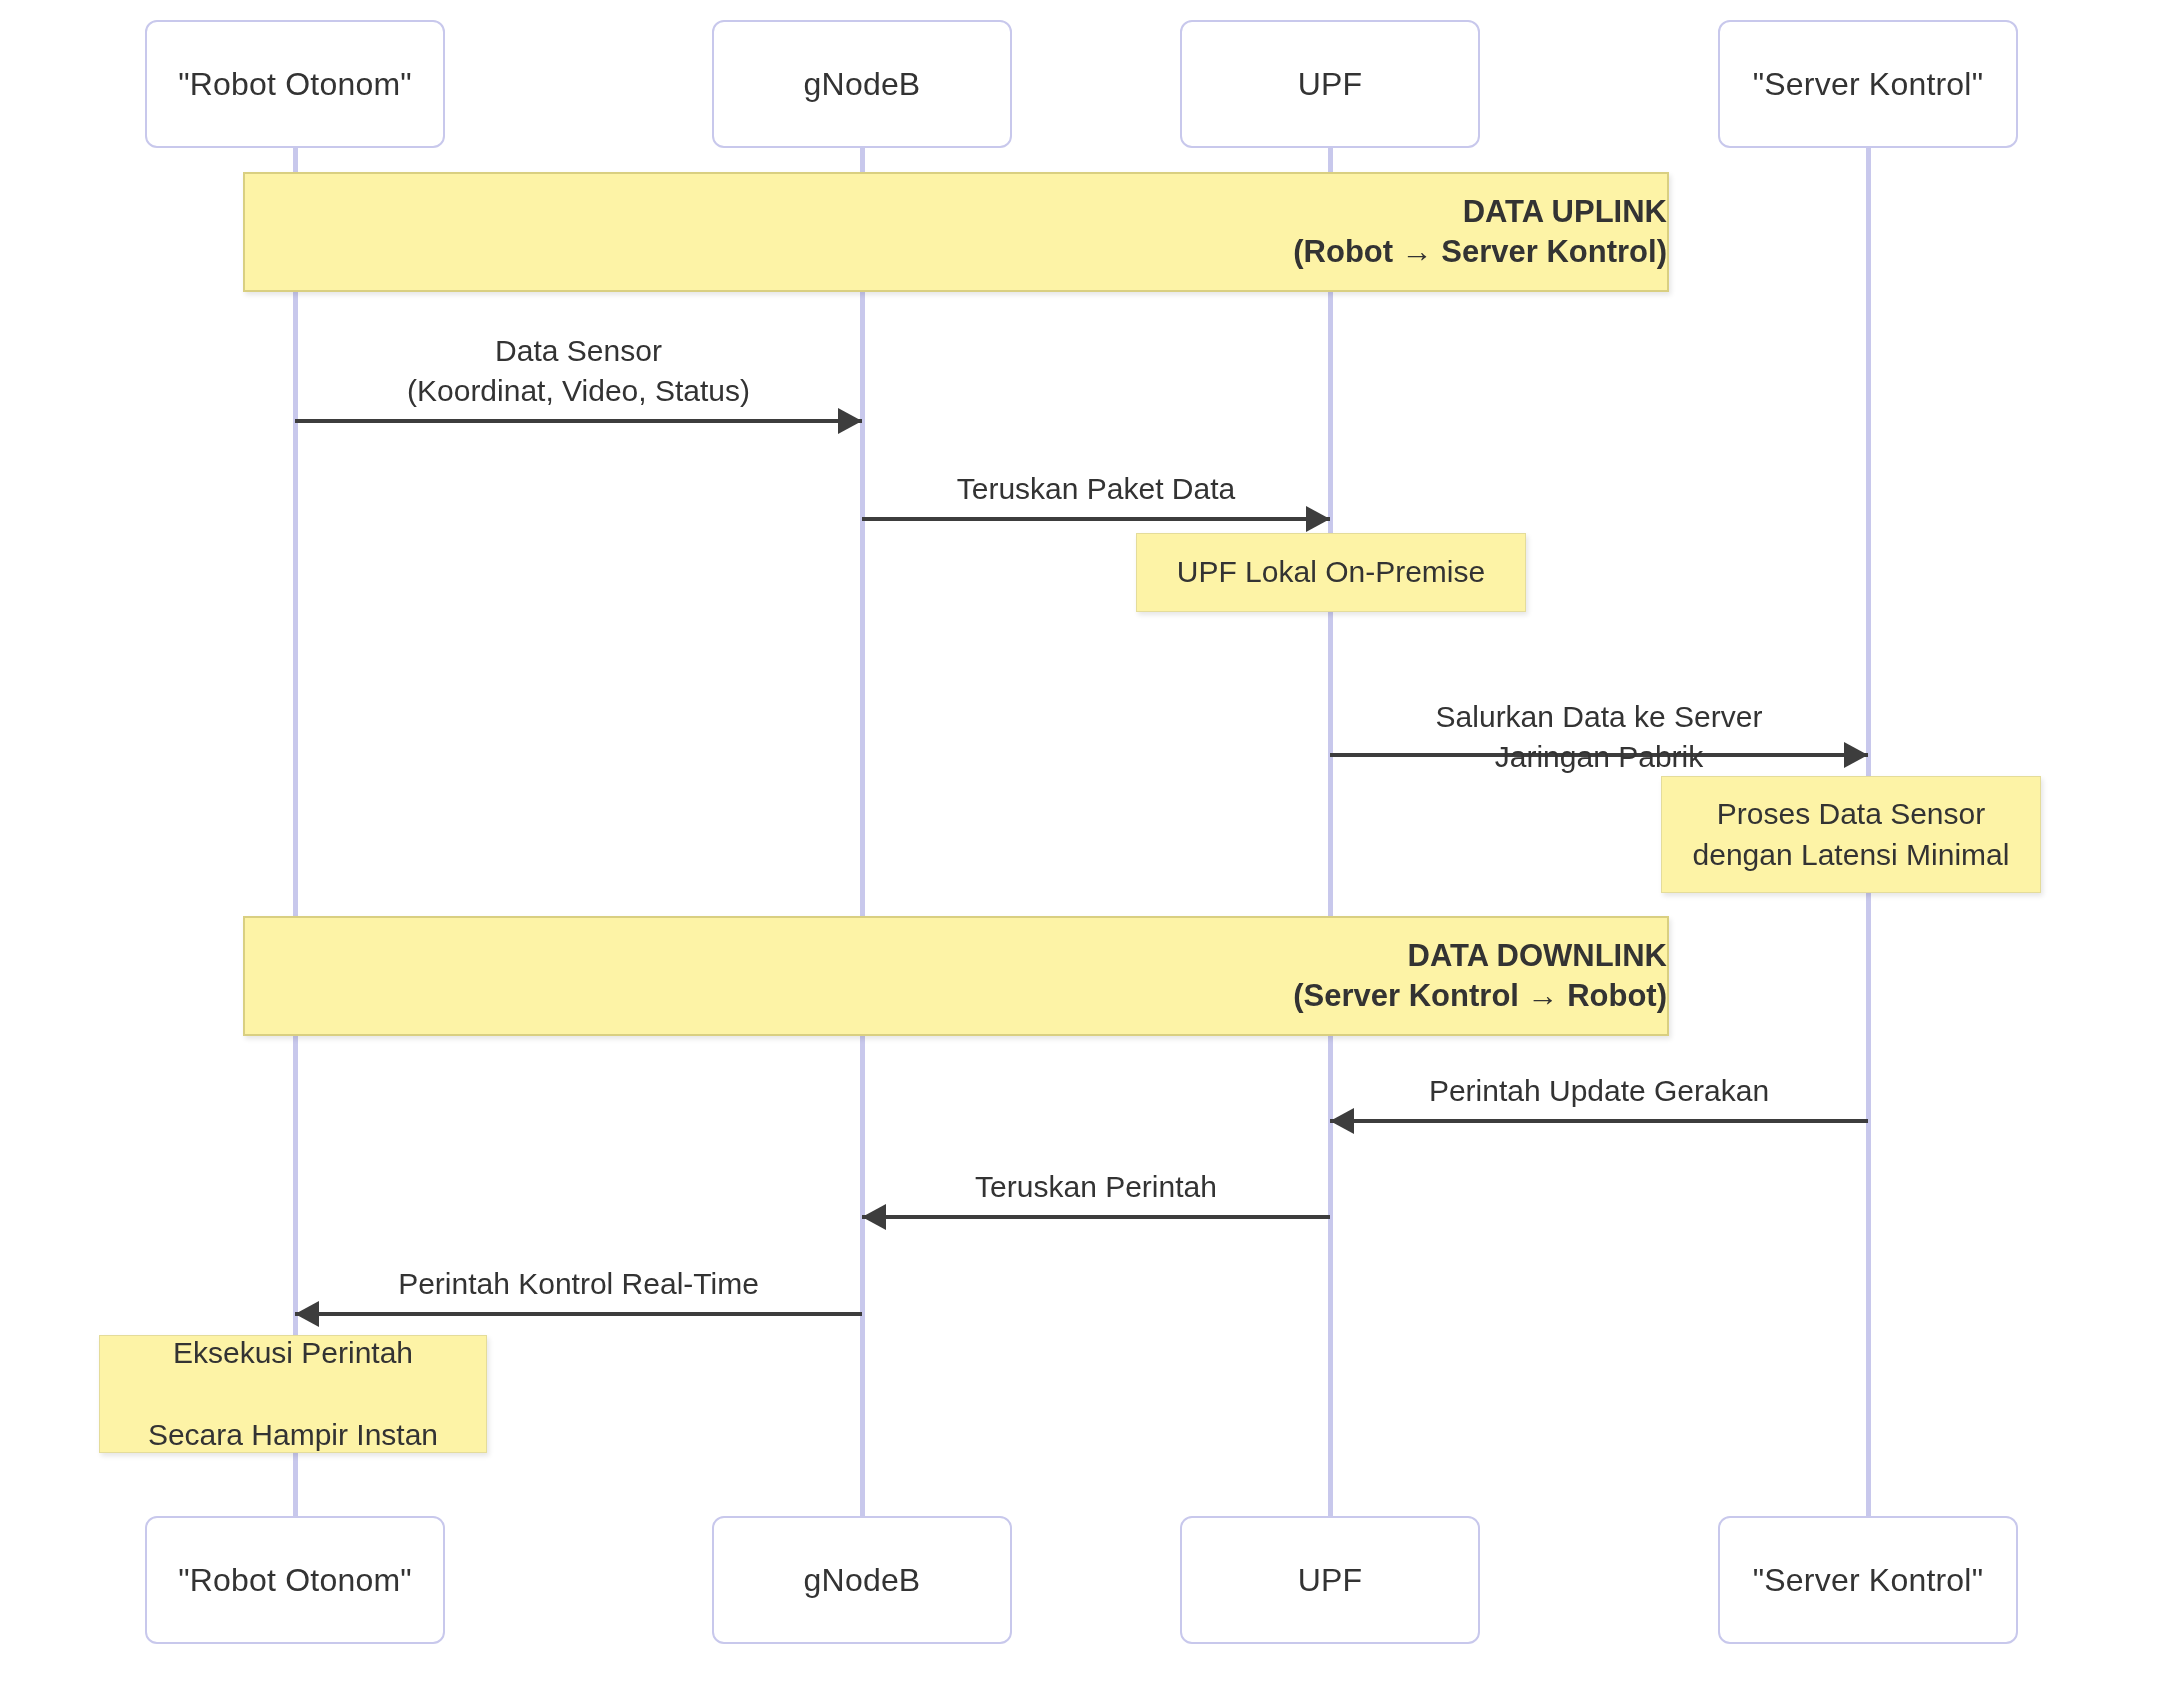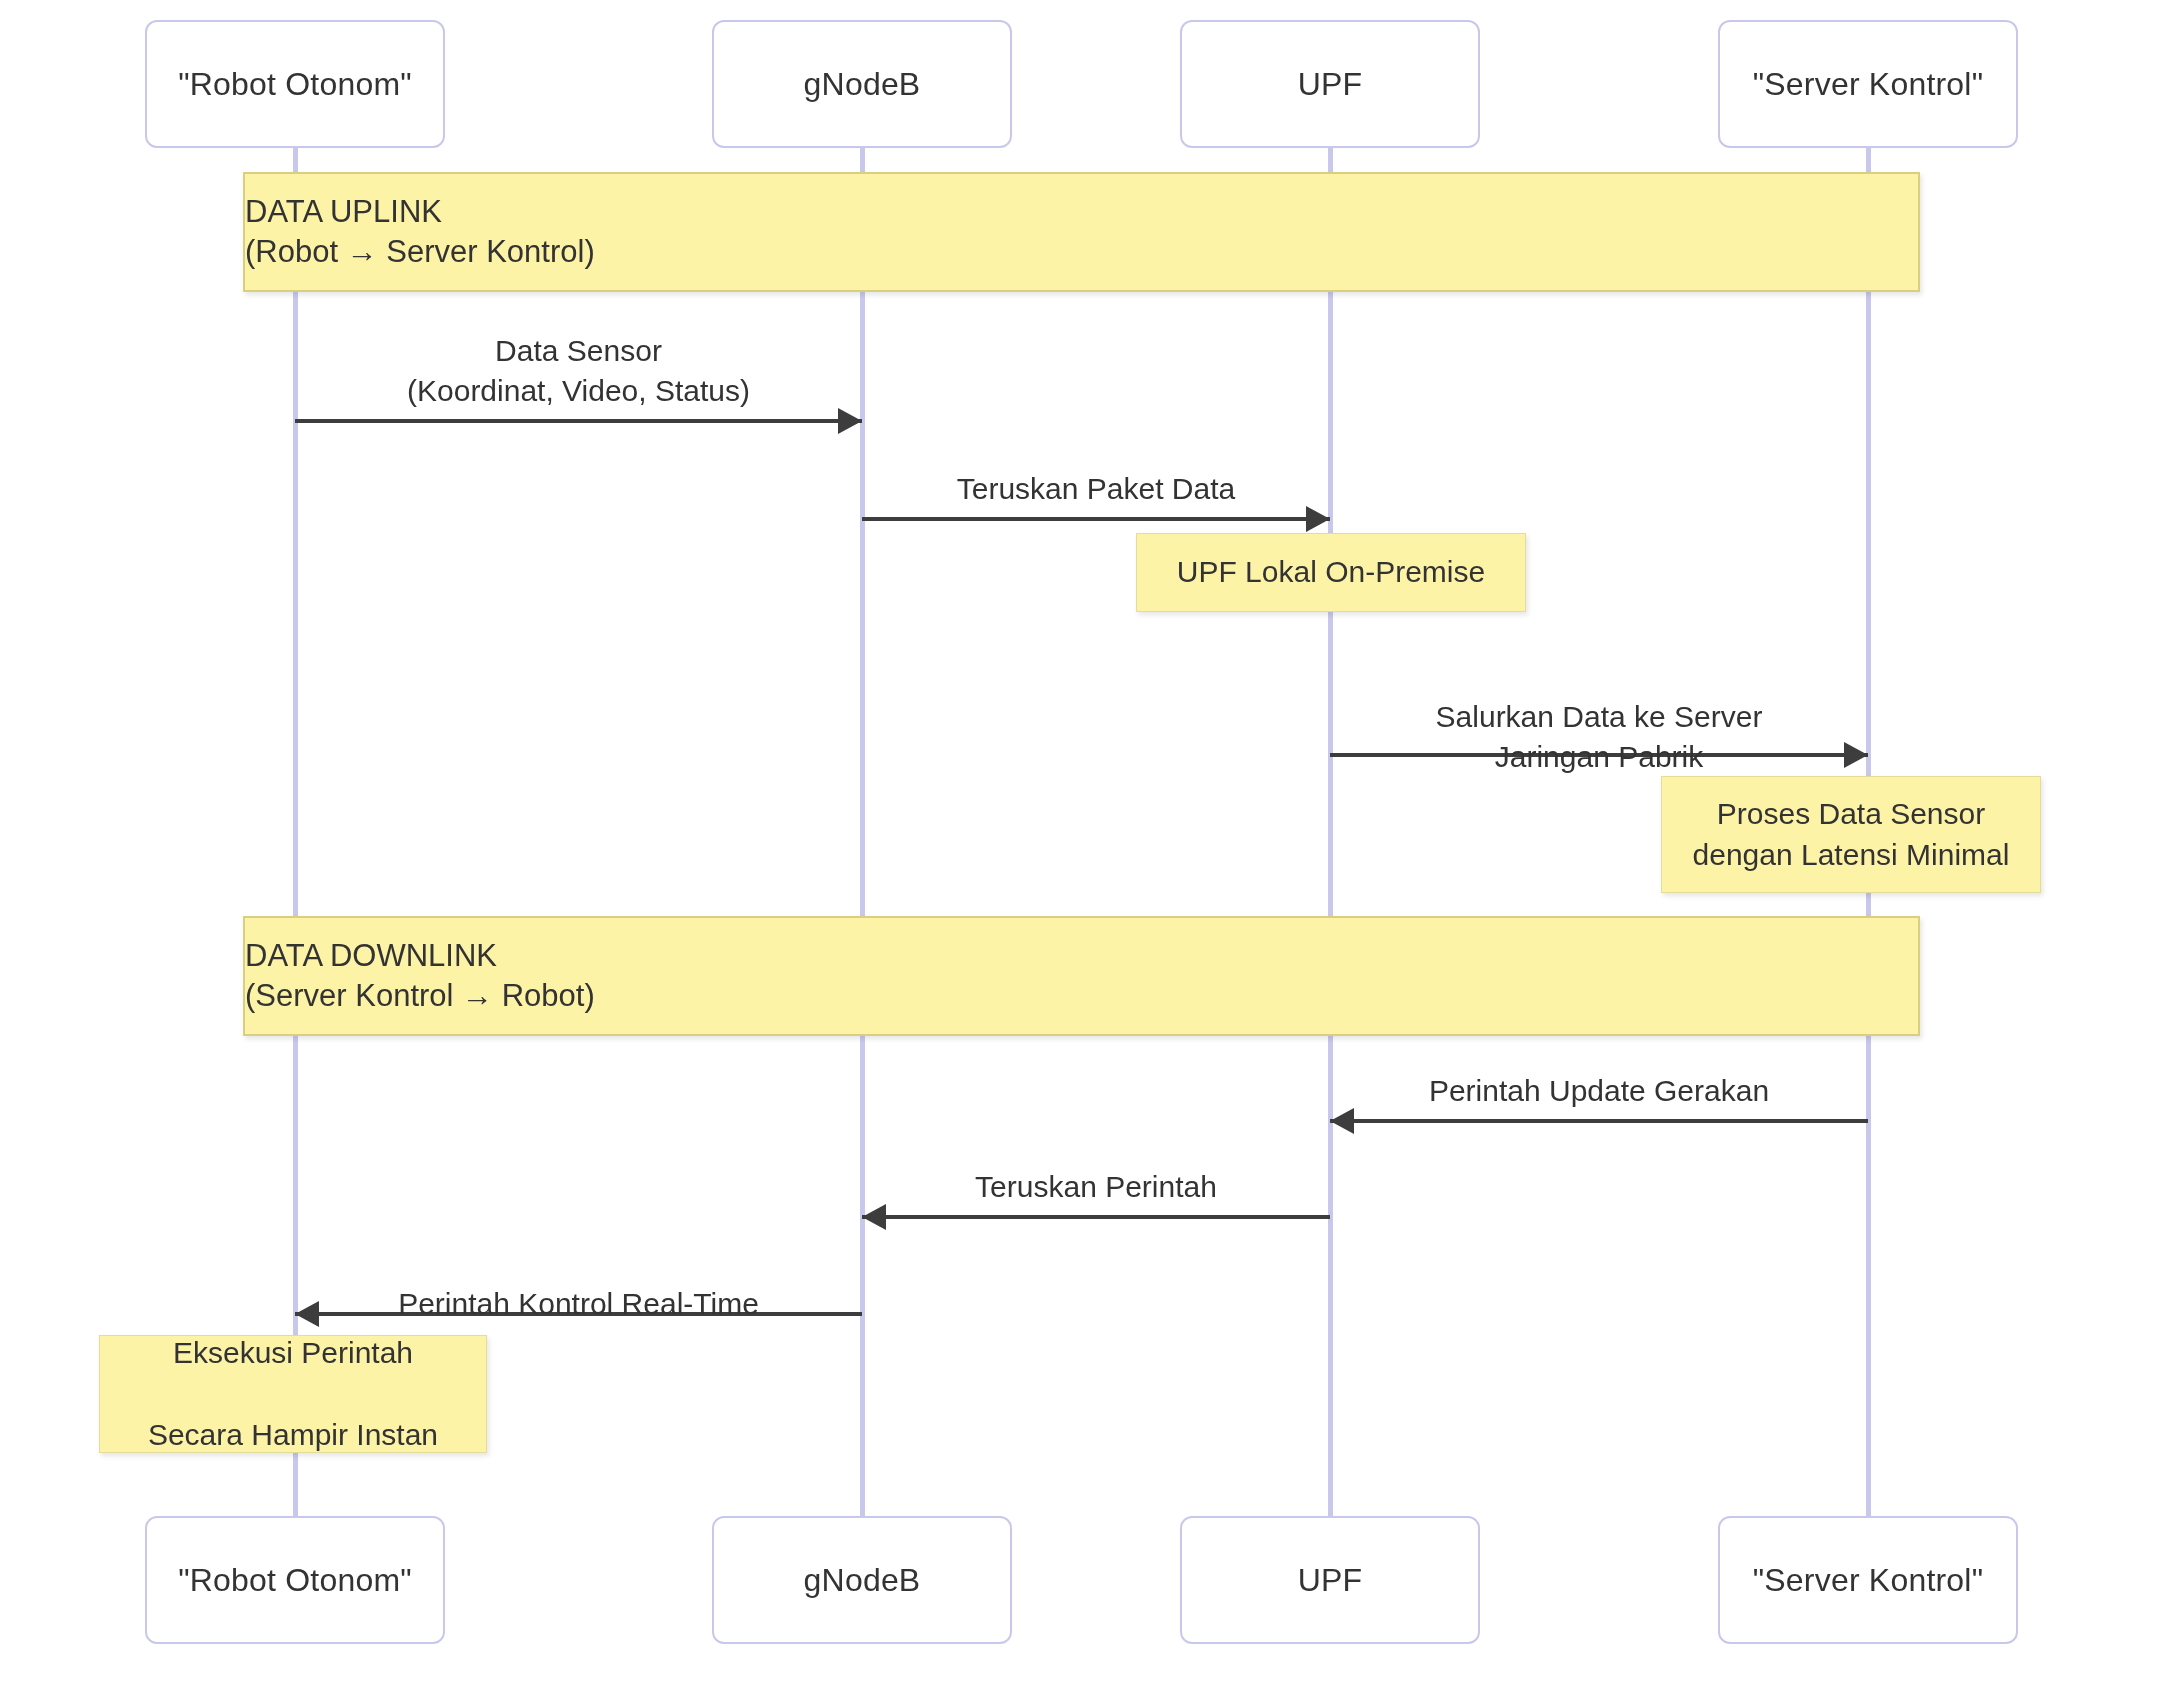--- a/index.html
+++ b/index.html
@@ -43,29 +43,30 @@
     font-size: 32px;
     color: #333333;
     white-space: nowrap;
     text-align: center;
     letter-spacing: 0.2px;
   }
   
   .banner {
     position: absolute;
     left: 243px;
-    width: 1677px;
+    width: 1426px;
     box-sizing: border-box;
     background: #fdf3a6;
     border: 2px solid #d9cf81;
     display: flex;
     flex-direction: column;
-    align-items: flex-start;
+    align-items: flex-end;
     justify-content: center;
     box-shadow: 2px 3px 5px rgba(0,0,0,0.10);
+    font-weight: bold;
   }
   .banner-line {
     font-size: 31px;
     color: #333333;
     line-height: 1.3;
     text-align: center;
     white-space: nowrap;
   }
   
   .note {
@@ -177,21 +178,21 @@
     <div class="msg-label" style="left: 1599px; top: 1071px;">
       <div>Perintah Update Gerakan</div>
     </div>
     <div class="msg-line" style="left: 862px; width: 468px; top: 1215px;"></div>
     <div class="arrow-head arrow-left" style="top: 1204px; left: 862px;"></div>
     <div class="msg-label" style="left: 1096px; top: 1167px;">
       <div>Teruskan Perintah</div>
     </div>
     <div class="msg-line" style="left: 295px; width: 567px; top: 1312px;"></div>
     <div class="arrow-head arrow-left" style="top: 1301px; left: 295px;"></div>
-    <div class="msg-label" style="left: 578.5px; top: 1264px; margin-top: 20px;">
+    <div class="msg-label" style="left: 578.5px; top: 1264px;">
       <div>Perintah Kontrol Real-Time</div>
     </div>
     <div class="note" style="left: 1136px; top: 533px; width: 390px; height: 79px;">
       <div class="note-line">UPF Lokal On-Premise</div>
     </div>
     <div class="note" style="left: 1661px; top: 776px; width: 380px; height: 117px;">
       <div class="note-line">Proses Data Sensor</div>
       <div class="note-line">dengan Latensi Minimal</div>
     </div>
     <div class="note" style="left: 99px; top: 1335px; width: 388px; height: 118px; gap: 42px;">

